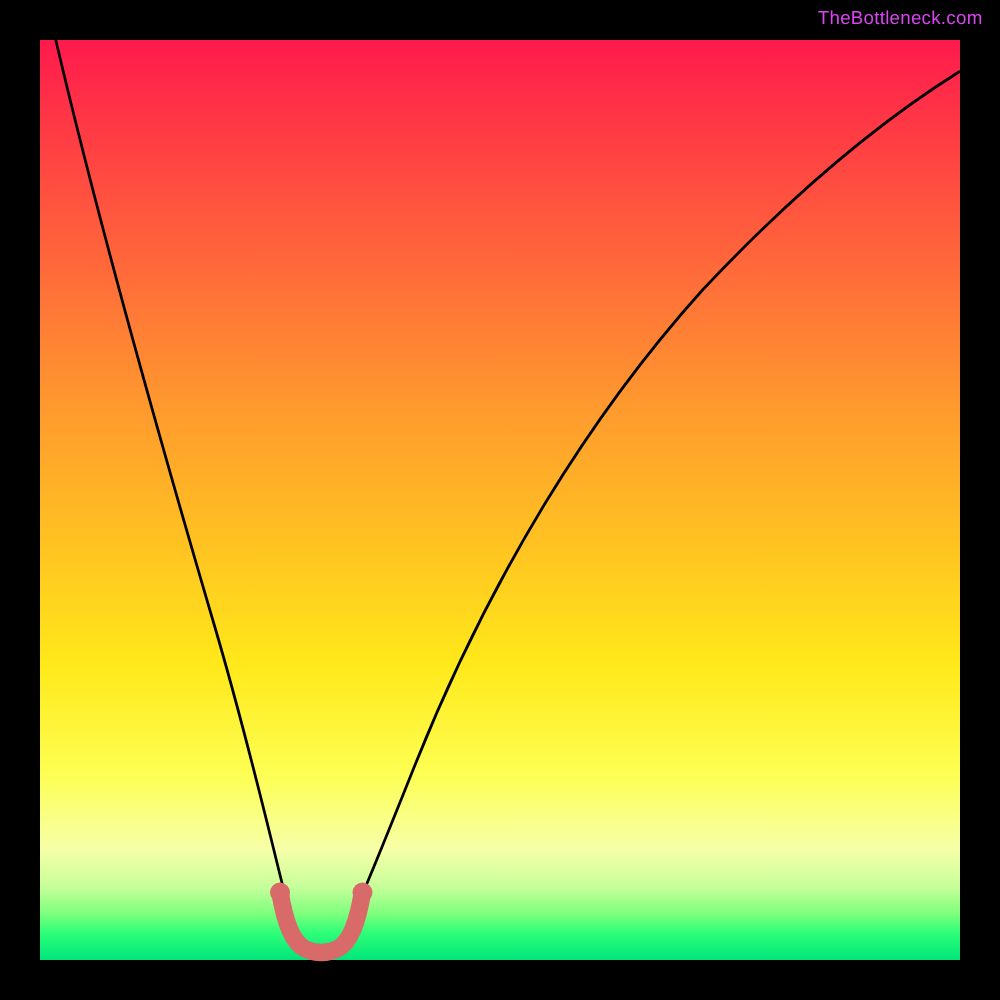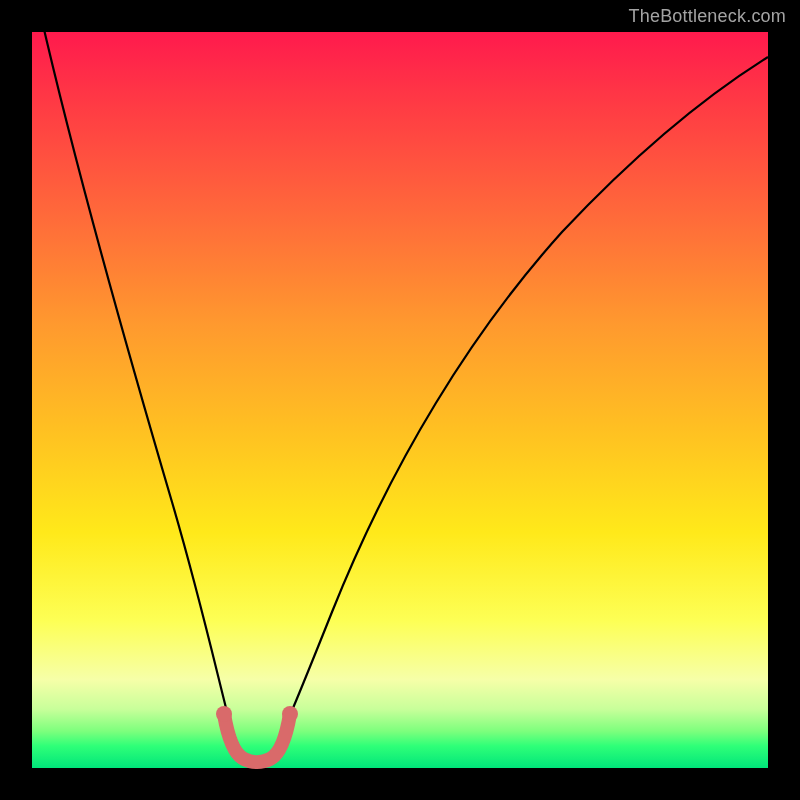--- a/index.html
+++ b/index.html
@@ -44,22 +44,22 @@
     left: 0;
     top: 0;
     width: 736px;
     height: 736px;
     overflow: visible;
   }
   .watermark {
     position: absolute;
     top: 6px;
     right: 14px;
-    color: #a3a3a3;
-    font-size: 18px;
+    color: #d946ef;
+    font-size: 15px;
     letter-spacing: 0.2px;
     user-select: none;
   }
 </style>
 </head>
 <body>
 
 <div class="frame">
 
   <div class="plot-area">

